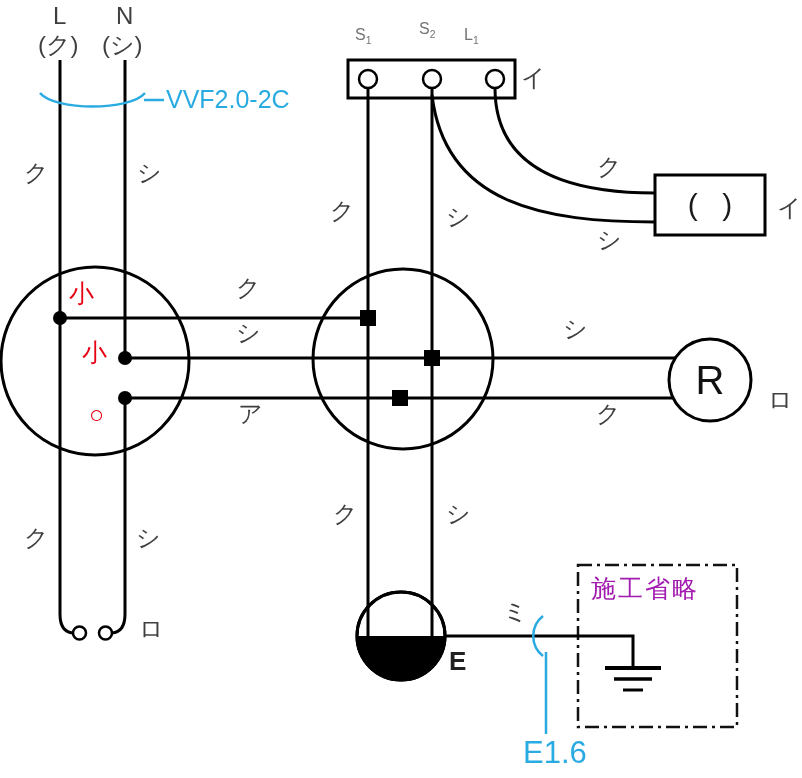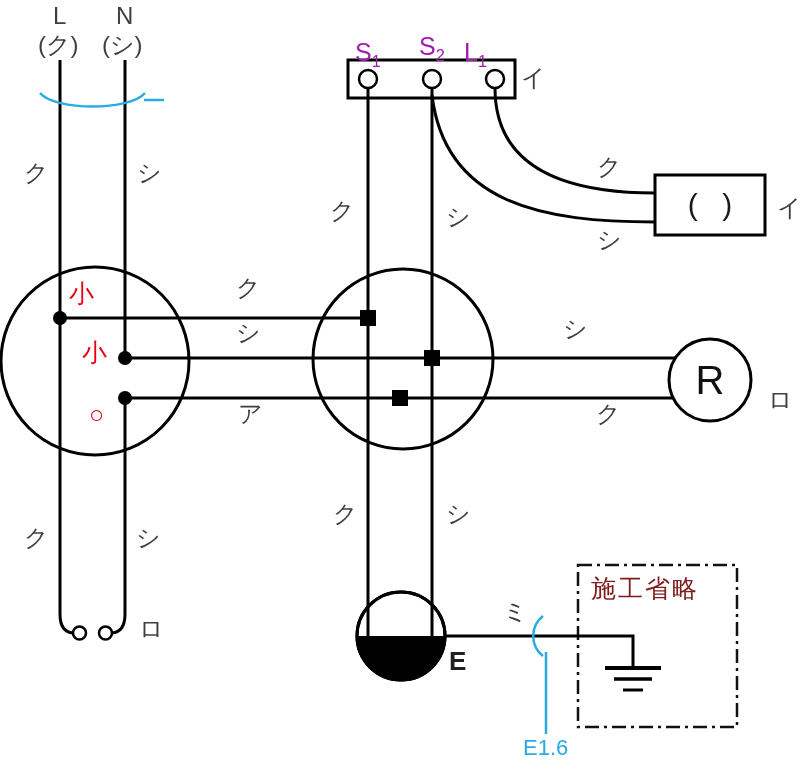--- a/index.html
+++ b/index.html
@@ -8,33 +8,33 @@
     font-family:"Liberation Sans","DejaVu Sans",sans-serif; overflow:hidden;
   }
   #diagram-svg { position:absolute; left:0; top:0; }
   .lbl {
     position:absolute; font-size:24px; color:#3f3f3f; line-height:1;
     white-space:nowrap; z-index:5;
     font-family:"Liberation Sans","DejaVu Sans",sans-serif;
   }
   .red  { color:#e60012; }
   .blue { color:#29abe2; }
-  .term { font-size:25px; color:#a21caf;margin-top:13px; }
+  .term { font-size:16px; color:#737373; }
   .term sub { font-size:0.65em; }
   .fixture-text {
     position:absolute; left:655px; top:175px; width:110px; height:60px;
     display:flex; align-items:center; justify-content:center;
     font-size:30px; color:#1a1a1a; word-spacing:16px; z-index:5;
   }
   .lamp-letter {
     position:absolute; left:669px; top:358px; width:82px; text-align:center;
     font-size:40px; color:#111; z-index:5;
   }
   .earth-letter { font-size:26px; font-weight:bold; color:#222; }
-  .omit-title { font-size:25px; letter-spacing:2px; color:#7f1d1d; }
+  .omit-title { font-size:25px; letter-spacing:2px; color:#a21caf; }
 </style>
 </head>
 <body>
 
 <div id="canvas">
 
   <svg id="diagram-svg" width="802" height="778" viewBox="0 0 802 778">
 
     <circle cx="95" cy="361" r="94" fill="none" stroke="#000" stroke-width="3"></circle>
     <circle cx="403" cy="359" r="90" fill="none" stroke="#000" stroke-width="3"></circle>
@@ -92,20 +92,21 @@
     <path d="M 40 93 C 55 111 130 111 145 93" fill="none" stroke="#29abe2" stroke-width="2.5"></path>
     <line x1="144" y1="100" x2="164" y2="100" stroke="#29abe2" stroke-width="2.5"></line>
     <path d="M 543 616 C 530 626 530 646 543 656" fill="none" stroke="#29abe2" stroke-width="2.5"></path>
     <line x1="546" y1="652" x2="546" y2="734" stroke="#29abe2" stroke-width="2.5"></line>
   </svg>
 
   <div class="lbl" style="left:53px;top:4px">L</div>
   <div class="lbl" style="left:116px;top:4px">N</div>
   <div class="lbl" style="left:38px;top:33px">(ク)</div>
   <div class="lbl" style="left:102px;top:33px">(シ)</div>
+  <div class="lbl blue" style="left:166px;top:87px;font-size:25px">VVF2.0-2C</div>
 
   <div class="lbl" style="left:24px;top:161px">ク</div>
   <div class="lbl" style="left:137px;top:161px">シ</div>
 
   <div class="lbl term" style="left:355px;top:27px"><span>S</span><sub>1</sub></div>
   <div class="lbl term" style="left:419px;top:21px"><span>S</span><sub>2</sub></div>
   <div class="lbl term" style="left:464px;top:27px"><span>L</span><sub>1</sub></div>
   <div class="lbl" style="left:521px;top:66px">イ</div>
 
   <div class="lbl" style="left:597px;top:155px">ク</div>
@@ -134,15 +135,15 @@
   <div class="lbl" style="left:333px;top:502px">ク</div>
   <div class="lbl" style="left:446px;top:502px">シ</div>
 
   <div class="lbl" style="left:24px;top:526px">ク</div>
   <div class="lbl" style="left:136px;top:526px">シ</div>
   <div class="lbl" style="left:139px;top:617px">ロ</div>
 
   <div class="lbl earth-letter" style="left:449px;top:648px">E</div>
   <div class="lbl" style="left:503px;top:600px">ミ</div>
   <div class="lbl omit-title" style="left:591px;top:576px">施工省略</div>
-  <div class="lbl blue" style="left:523px;top:737px;font-size:22px">E1.6</div>
+  <div class="lbl blue" style="left:523px;top:737px;font-size:31px">E1.6</div>
 
 </div>
 
 </body></html>

